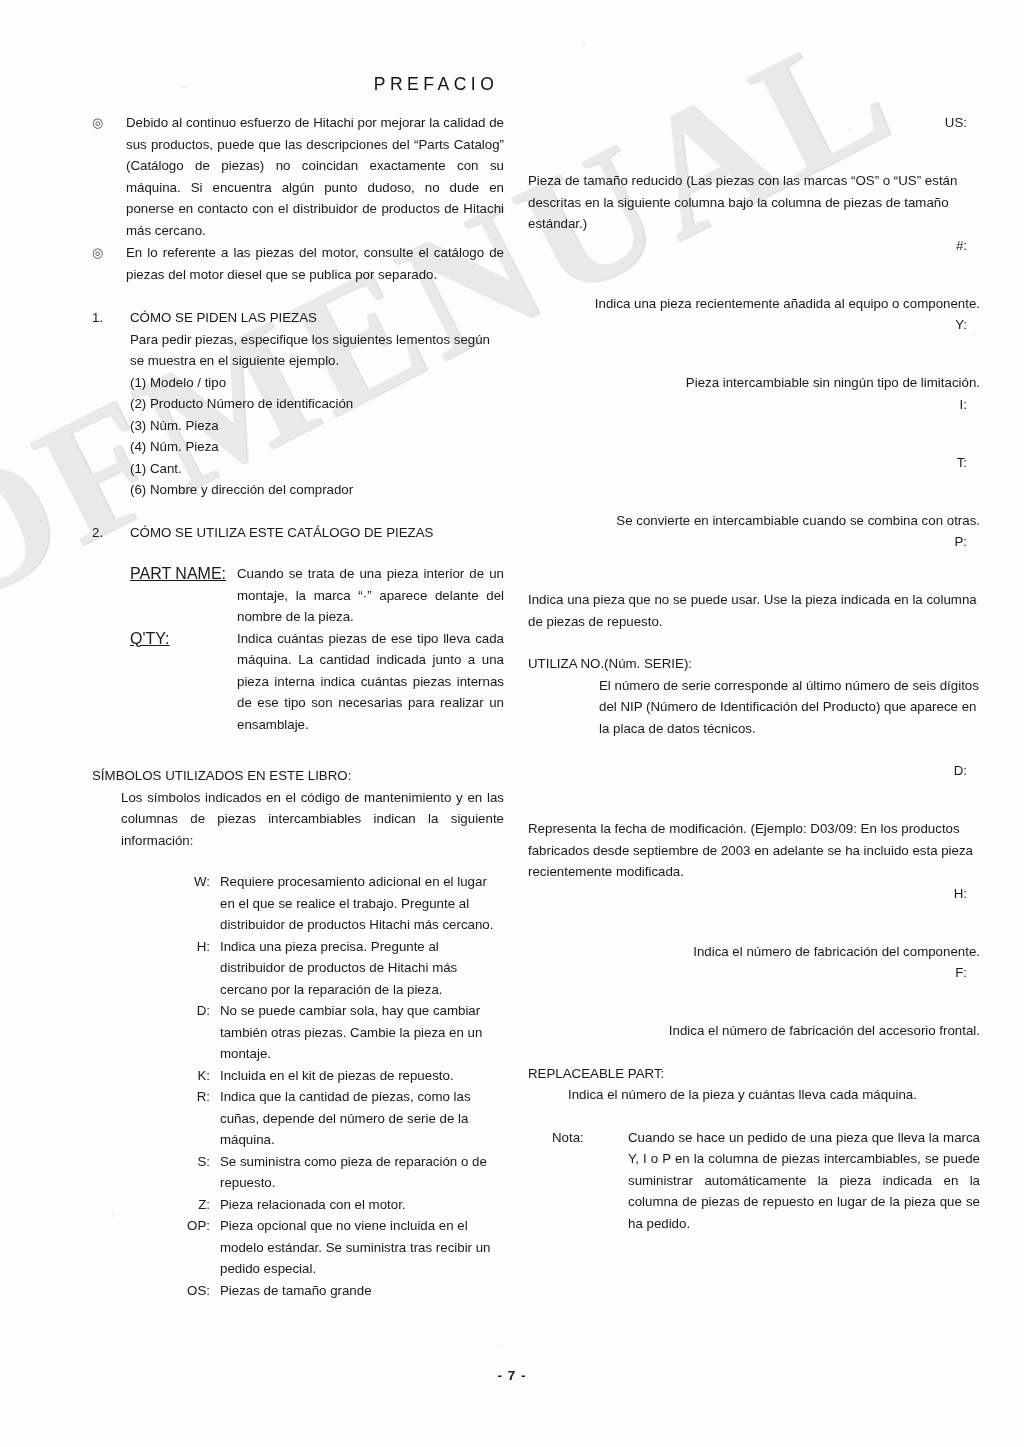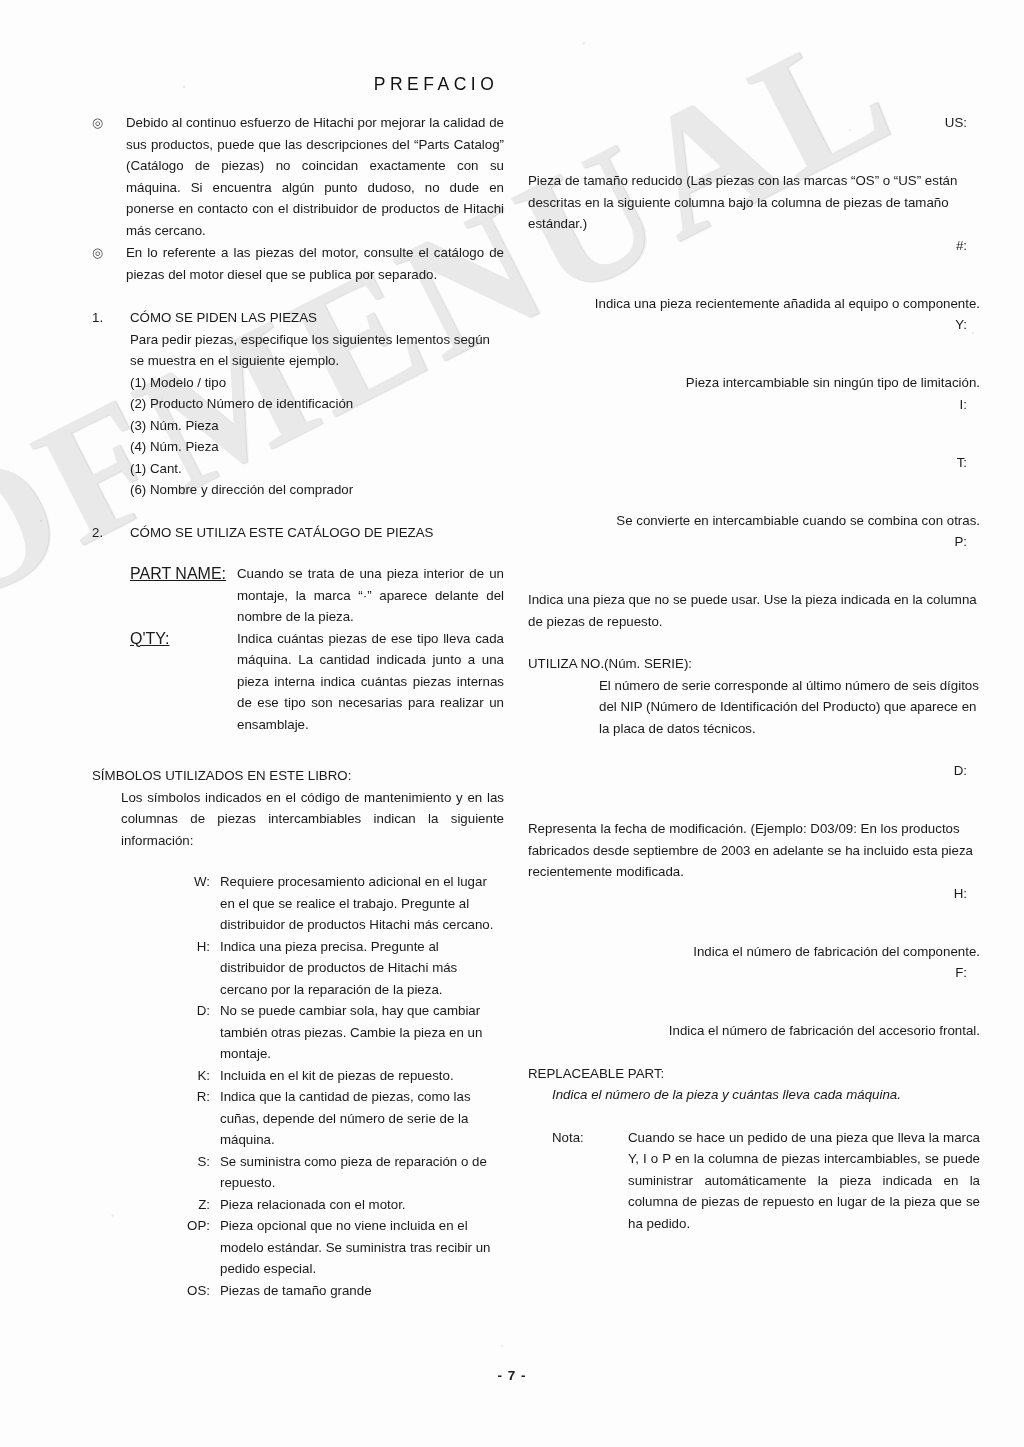--- a/index.html
+++ b/index.html
@@ -132,21 +132,21 @@
   .sym-key-r {
     flex: 0 0 58px;
     text-align: right;
     padding-right: 13px;
     font-size: 13.3px;
     line-height: 21.5px;
   }
   .sym-def-r { flex: 1; font-size: 13.3px; line-height: 21.5px; }
 
   .heading-plain { font-size: 13.3px; line-height: 21.5px; }
-  .indent-24 { margin-left: 24px; font-style: italic; }
+  .indent-24 { margin-left: 40px; }
   .indent-71 { margin-left: 71px; }
   .spacer-md { height: 21px; }
   .spacer-lg { height: 30px; }
 
   .note-row { display: flex; align-items: flex-start; margin-left: 24px; }
   .note-label { flex: 0 0 76px; font-size: 13.3px; line-height: 21.5px; }
   .note-text { flex: 1; font-size: 13.3px; line-height: 21.5px; text-align: justify; text-justify: inter-word; }
 
   .page-number {
     position: absolute;

